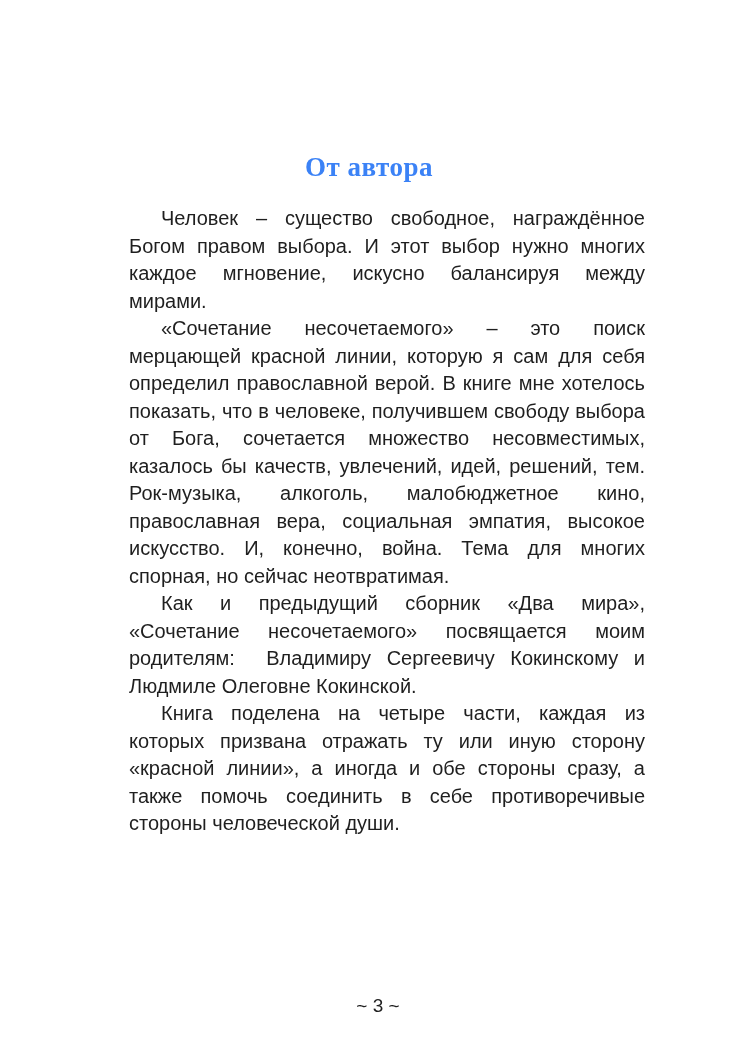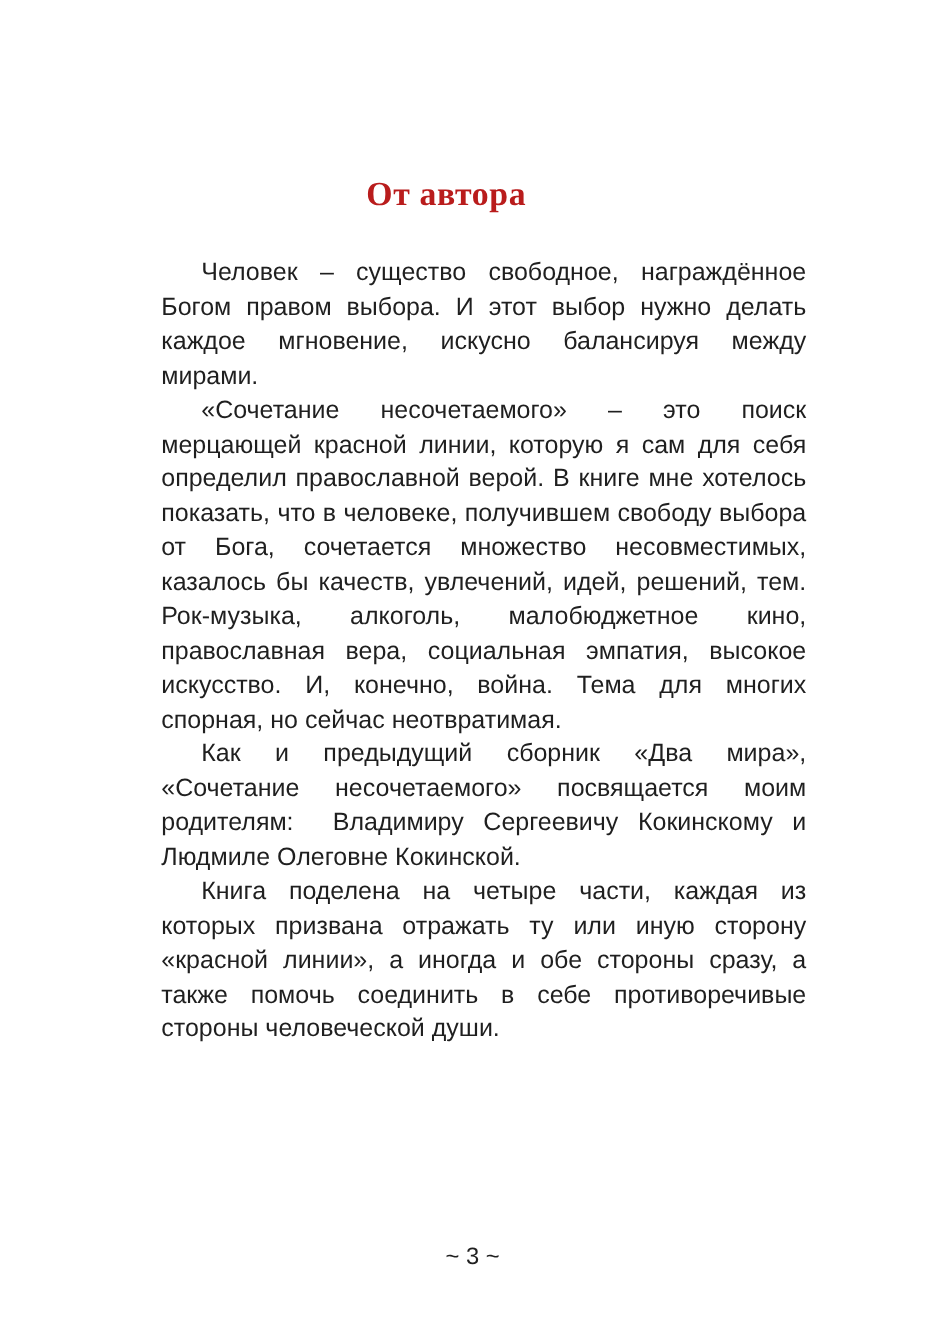--- a/index.html
+++ b/index.html
@@ -14,28 +14,28 @@
     background: var(--page-bg, #ffffff);
     color: var(--page-fg, #1f1f1f);
     font-family: "Liberation Sans", sans-serif;
     overflow: hidden;
   }
   .title {
     position: absolute;
     top: 136px;
     left: 129px;
     width: 516px;
-    margin: 4px;
+    margin: 16px;
     text-align: center;
     transform: translateX(-34px);
     font-family: "Liberation Serif", serif;
     font-weight: bold;
     font-size: 27px;
     line-height: 31px;
-    color: #b91c1c;
+    color: #3b82f6;
     letter-spacing: 0.5px;
   }
   .body-text {
     position: absolute;
     top: 205px;
     left: 129px;
     width: 516px;
     font-size: 20px;
     line-height: 27.5px;
     text-align: justify;
@@ -58,21 +58,21 @@
   }
 </style>
 </head>
 <body>
 
 <div class="page" style="--page-bg: #ffffff; --page-fg: #1f1f1f;">
 
   <h1 class="title">От автора</h1>
 
   <div class="body-text">
-    <p>Человек – существо свободное, награждённое Богом правом выбора. И этот выбор нужно делать каждое мгновение, искусно балансируя между мирами.</p>
+    <p>Человек – существо свободное, награждённое Богом правом выбора. И этот выбор нужно многих каждое мгновение, искусно балансируя между мирами.</p>
     <p>«Сочетание несочетаемого» – это поиск мерцающей красной линии, которую я сам для себя определил православной верой. В книге мне хотелось показать, что в человеке, получившем свободу выбора от Бога, сочетается множество несовместимых, казалось бы качеств, увлечений, идей, решений, тем. Рок-музыка, алкоголь, малобюджетное кино, православная вера, социальная эмпатия, высокое искусство. И, конечно, война. Тема для многих спорная, но сейчас неотвратимая.</p>
     <p>Как и предыдущий сборник «Два мира», «Сочетание несочетаемого» посвящается моим родителям:&nbsp; Владимиру Сергеевичу Кокинскому и Людмиле Олеговне Кокинской.</p>
     <p>Книга поделена на четыре части, каждая из которых призвана отражать ту или иную сторону «красной линии», а иногда и обе стороны сразу, а также помочь соединить в себе противоречивые стороны человеческой души.</p>
   </div>
 
   <div class="page-number">~ 3 ~</div>
 
 </div>
 
 </body></html>

